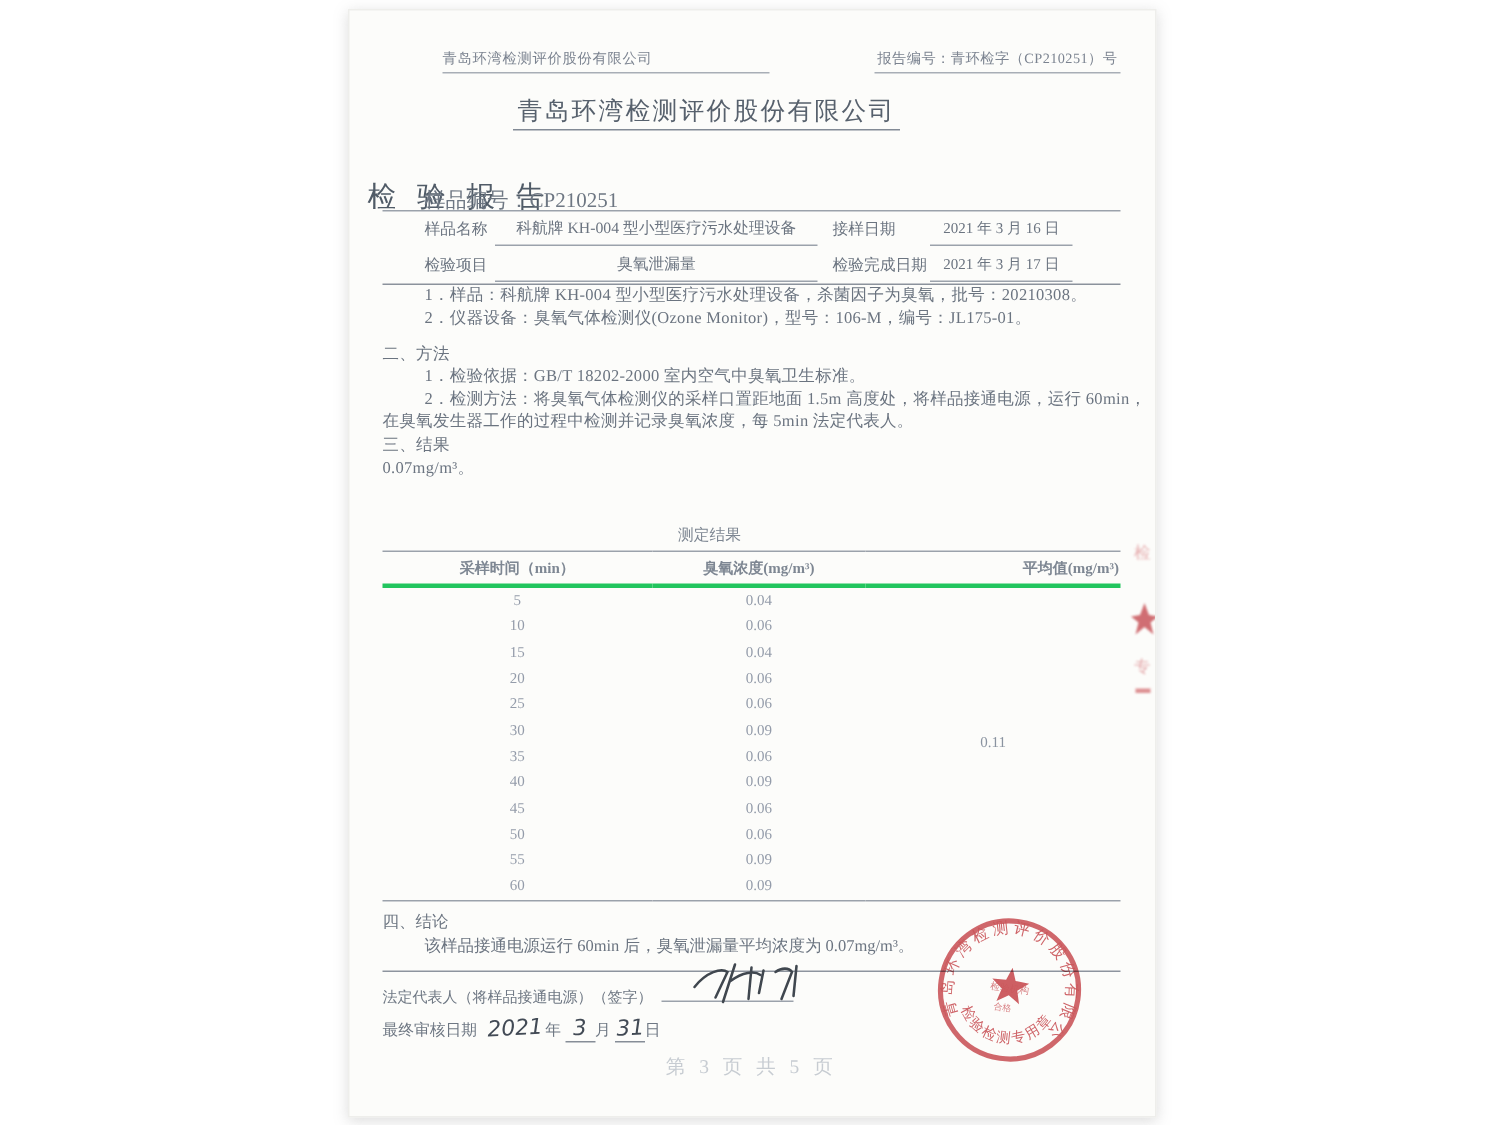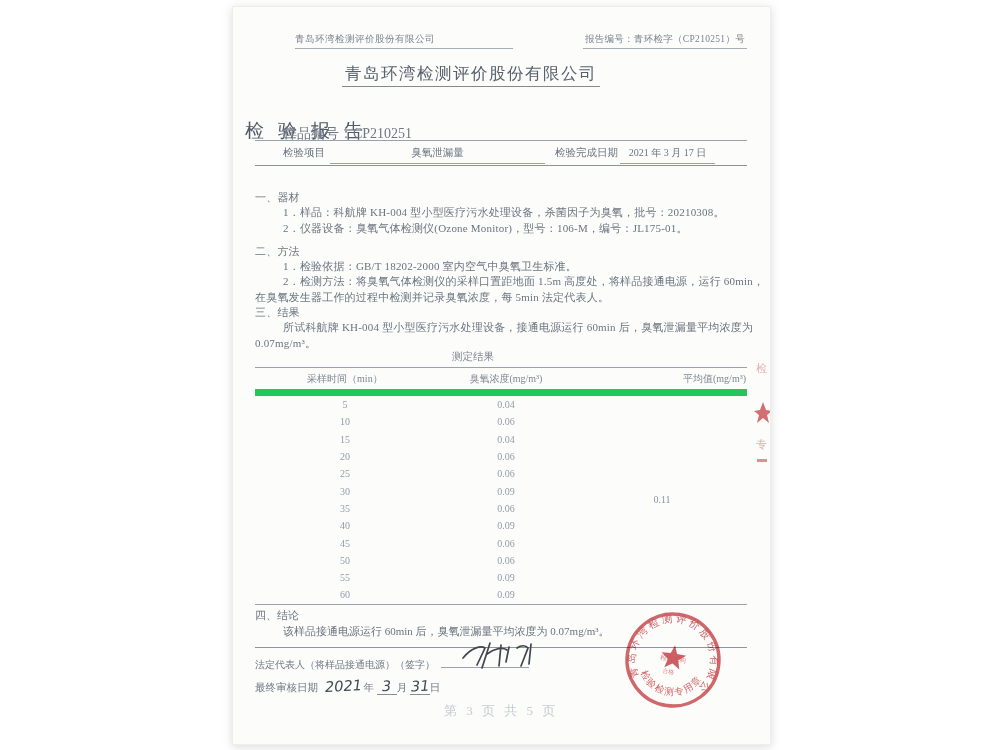--- a/index.html
+++ b/index.html
@@ -46,21 +46,21 @@
             color:#6b7480;letter-spacing:.2px;}
   .ln{white-space:nowrap;}
   .indent{padding-left:28px;}
   .gap{margin-top:8px;}
 
   
   .rwrap{position:absolute;top:343px;left:0;width:492px;}
   .rtitle{text-align:center;transform:translateX(-28px);font-size:10.5px;color:#7d8692;
           padding-bottom:3px;}
   .rtable{width:492px;border-collapse:collapse;border-bottom:1px solid #9ba2ab;border-top:1px solid #9ba2ab;}
-  .rtable th{font-weight:normal;font-size:10px;color:#7e8793;border-bottom:7px solid #22c55e;
+  .rtable th{font-weight:bold;font-size:10px;color:#7e8793;border-bottom:3px solid #22c55e;
              height:19px;}
   .rtable td{font-size:10px;color:#949caa;text-align:center;height:17.3px;padding:0;}
   .rtable .c1{width:180px;}
   .rtable .c2{width:142px;}
   .rtable .c3{width:170px;text-align:right;}
   .rtable .avg{color:#8a93a0;vertical-align:middle;}
 
   
   .concl{position:absolute;top:601px;left:0;width:492px;font-size:11px;line-height:15.5px;color:#6b7480;}
   .sep{position:absolute;top:640px;left:0;width:492px;border-top:1px solid #8d949e;}
@@ -94,37 +94,41 @@
       <span>青岛环湾检测评价股份有限公司</span>
     </div>
     <div class="title-rep">检验报告</div>
 
     <div class="sample-no">
       <span>样品编号：</span><span>CP210251</span>
     </div>
 
     <div class="info-table">
       <div class="info-row">
+        <span class="lab1">样品名称</span>
+        <span class="val">科航牌 KH-004 型小型医疗污水处理设备</span>
+        <span class="lab2">接样日期</span>
+        <span class="val date">2021 年 3 月 16 日</span>
+      </div>
+      <div class="info-row">
         <span class="lab1">检验项目</span>
         <span class="val">臭氧泄漏量</span>
         <span class="lab2">检验完成日期</span>
         <span class="val date">2021 年 3 月 17 日</span>
       </div>
     </div>
 
     <div class="sections">
-      <div class="ln">一、器材</div>
       <div class="ln indent">1．样品：科航牌 KH-004 型小型医疗污水处理设备，杀菌因子为臭氧，批号：20210308。</div>
       <div class="ln indent">2．仪器设备：臭氧气体检测仪(Ozone Monitor)，型号：106-M，编号：JL175-01。</div>
       <div class="ln gap">二、方法</div>
       <div class="ln indent">1．检验依据：GB/T 18202-2000 室内空气中臭氧卫生标准。</div>
       <div class="ln indent">2．检测方法：将臭氧气体检测仪的采样口置距地面 1.5m 高度处，将样品接通电源，运行 60min，</div>
       <div class="ln">在臭氧发生器工作的过程中检测并记录臭氧浓度，每 5min 法定代表人。</div>
       <div class="ln">三、结果</div>
-      <div class="ln indent">所试科航牌 KH-004 型小型医疗污水处理设备，接通电源运行 60min 后，臭氧泄漏量平均浓度为</div>
       <div class="ln">0.07mg/m³。</div>
     </div>
 
     <div class="rwrap">
       <div class="rtitle">测定结果</div>
       <table class="rtable">
         <thead>
           <tr>
             <th class="c1">采样时间（min）</th>
             <th class="c2">臭氧浓度(mg/m³)</th>

